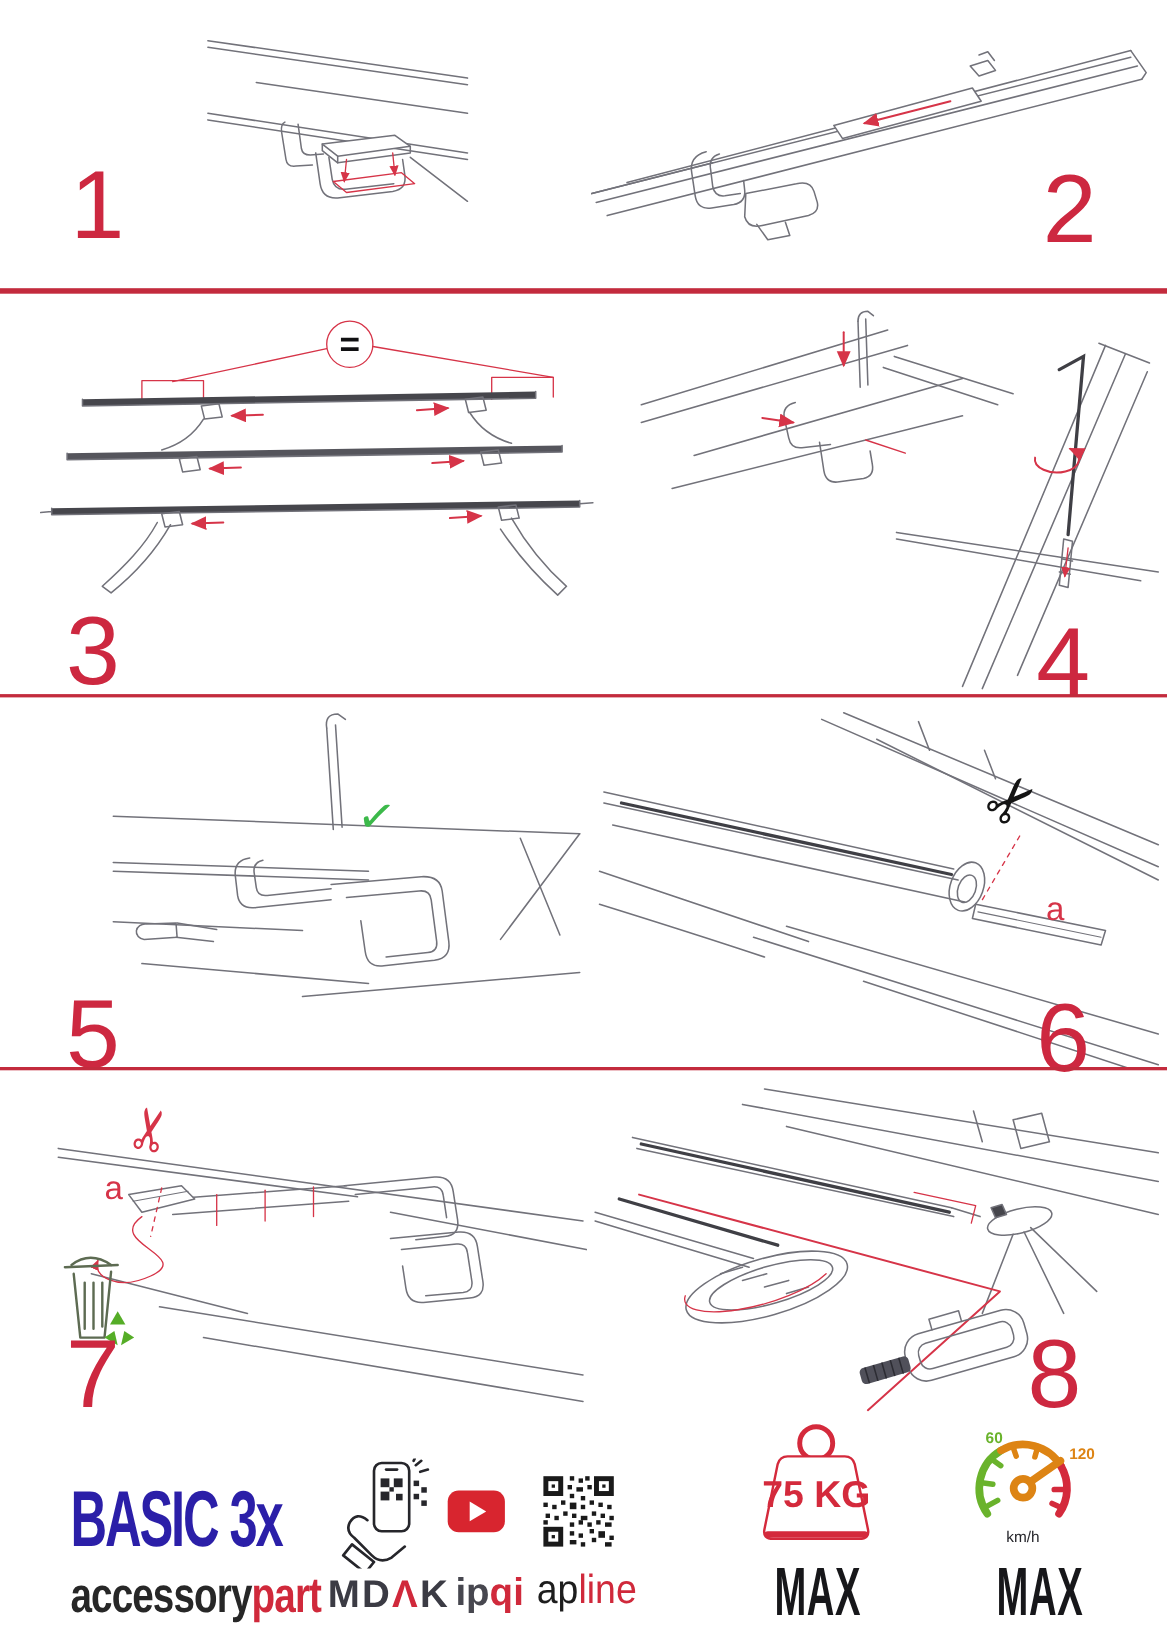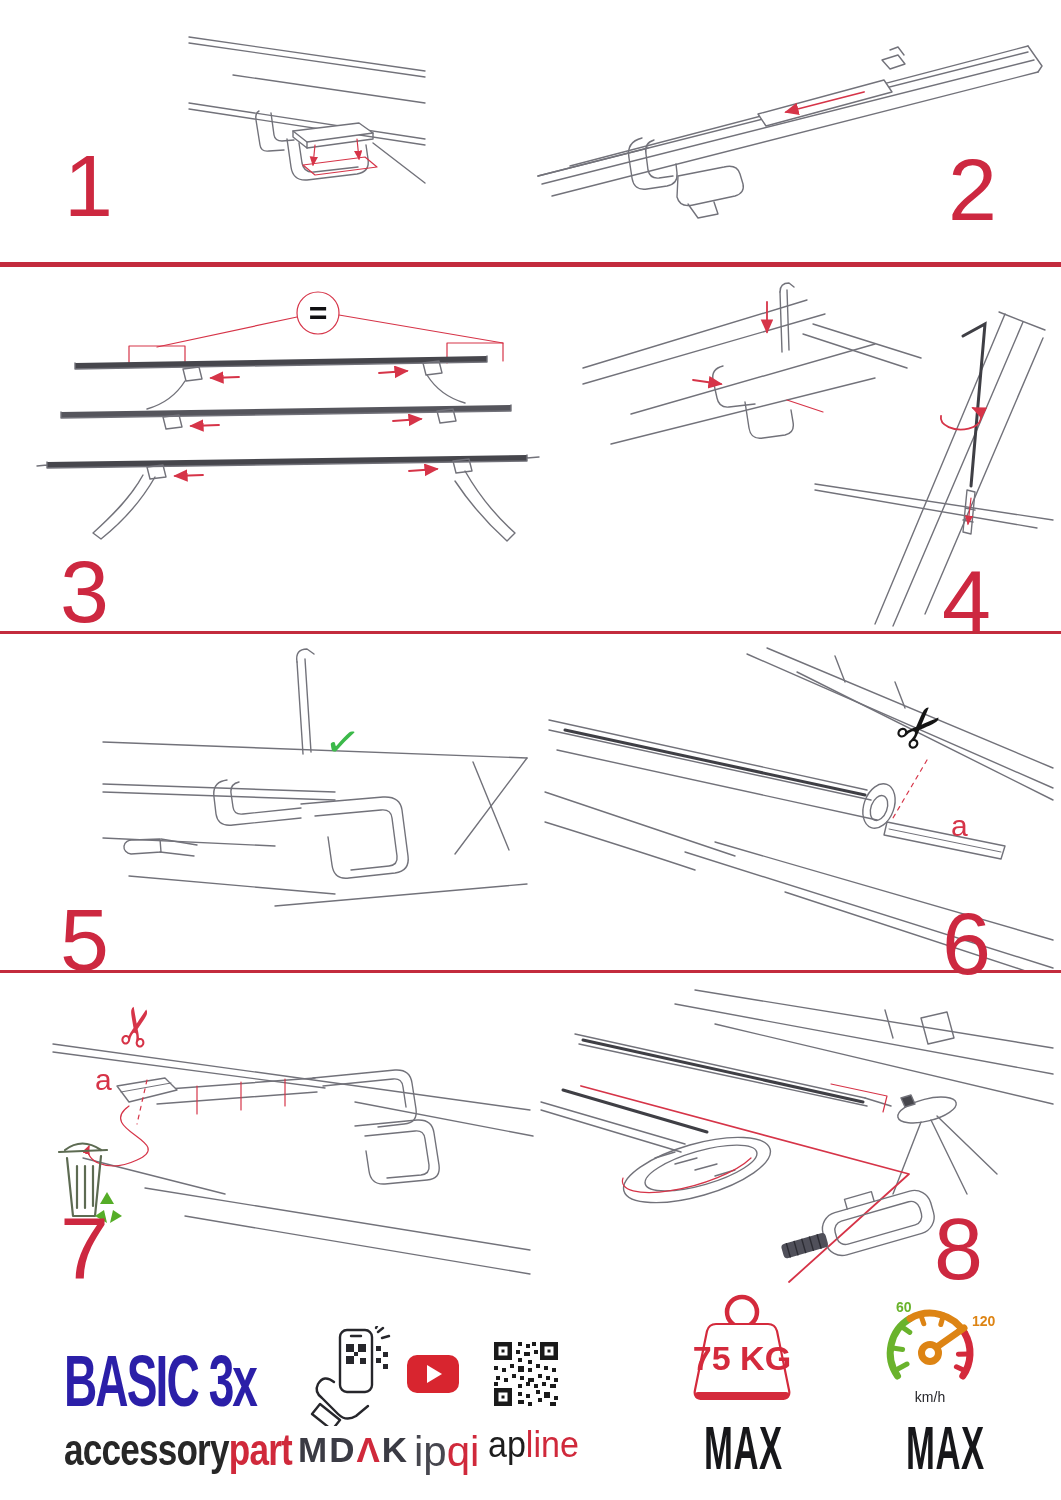--- a/index.html
+++ b/index.html
@@ -20,21 +20,21 @@
   .svgtxt-a{font-family:"Liberation Sans",sans-serif;font-size:30px;fill:#d63448;}
   .glyph{font-family:"DejaVu Sans",sans-serif;}
   
   .basic-logo{position:absolute;left:64px;top:1340px;color:#2b1fa8;font-size:72px;font-weight:700;
               letter-spacing:-3px;transform:scaleX(0.64);transform-origin:left top;white-space:nowrap;}
   .brand-line{position:absolute;left:64px;top:1424px;font-size:45px;font-weight:700;letter-spacing:-1px;
               transform:scaleX(0.78);transform-origin:left top;white-space:nowrap;color:#272727;}
   .brand-line .red-part{color:#d0293b;}
   .mdak{position:absolute;left:298px;top:1430px;font-size:35px;font-weight:700;letter-spacing:2px;color:#3b3b44;text-align:center;}
   .mdak .lam{color:#d0293b;}
-  .ipqi{position:absolute;left:414px;top:1428px;font-size:42px;font-weight:400;color:#47474f;text-align:right;}
+  .ipqi{position:absolute;left:414px;top:1428px;font-size:35px;font-weight:700;color:#47474f;text-align:right;}
   .ipqi .red-part{color:#d0293b;}
   .apline{position:absolute;left:488px;top:1424px;font-size:37px;font-weight:500;color:#1d1d1d;
           transform:scaleX(0.92);transform-origin:left top;}
   .apline .red-part{color:#d0293b;}
   .max-label{position:absolute;font-size:62px;font-weight:700;color:#17171a;transform:scaleX(0.56);
              transform-origin:left top;letter-spacing:1px;}
 </style>
 </head>
 <body>
 

